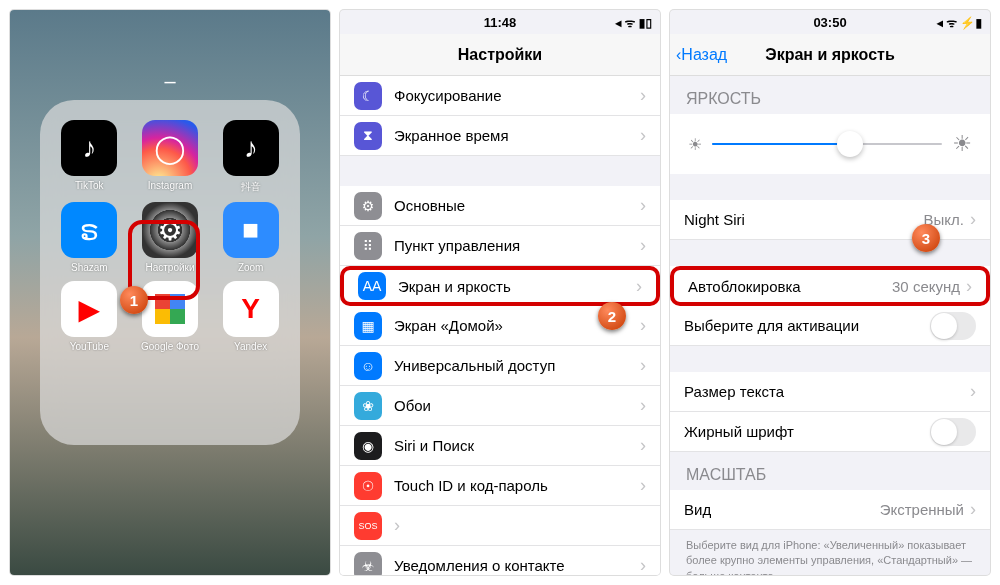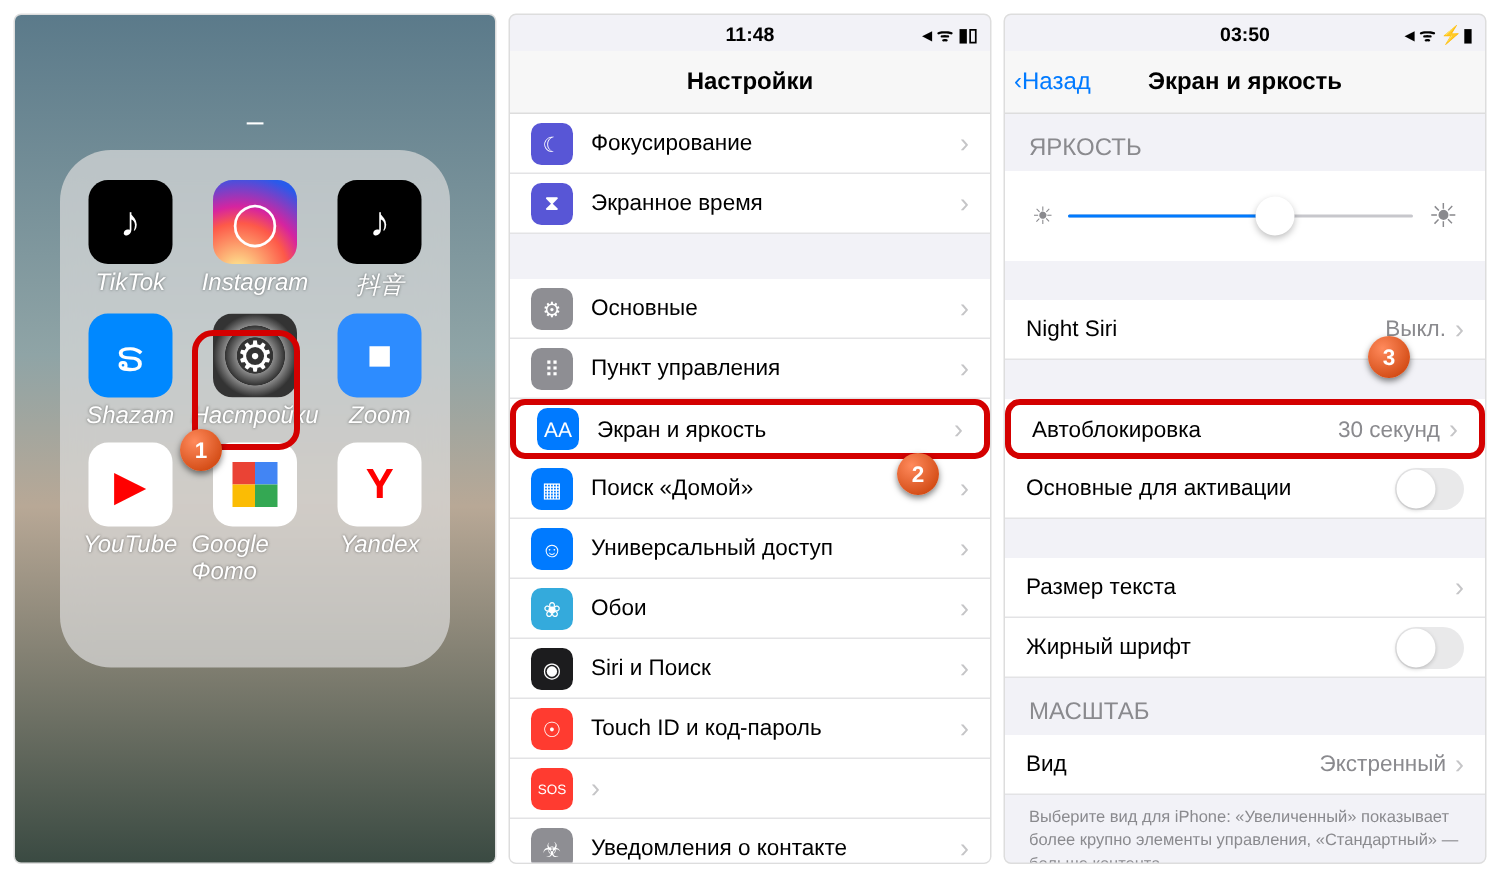--- a/index.html
+++ b/index.html
@@ -5,21 +5,21 @@
 *{margin:0;padding:0;box-sizing:border-box;font-family:-apple-system,Helvetica,Arial,sans-serif;}
 body{background:#fff;display:flex;gap:10px;padding:10px;width:1000px;height:585px;}
 .phone{width:320px;height:565px;border-radius:4px;overflow:hidden;position:relative;background:#f2f2f7;box-shadow:0 0 0 1px #ddd;}
 
 .p1{background:linear-gradient(180deg,#5b7a8a 0%,#8fa4a6 40%,#b8a896 58%,#3a4a42 100%);}
 .folder-bg{position:absolute;top:90px;left:30px;right:30px;bottom:130px;background:rgba(220,220,220,.7);backdrop-filter:blur(10px);border-radius:34px;padding:20px 12px;}
 .minus{position:absolute;top:60px;left:50%;transform:translateX(-50%);color:#fff;font-size:20px;font-weight:300;}
 .grid{display:grid;grid-template-columns:repeat(3,1fr);gap:8px 6px;}
 .app{display:flex;flex-direction:column;align-items:center;gap:4px;position:relative;}
 .aicon{width:56px;height:56px;border-radius:13px;display:flex;align-items:center;justify-content:center;font-size:28px;color:#fff;}
-.app span{font-size:16px;color:#fff;text-shadow:0 0 2px rgba(0,0,0,.5);font-style:italic;}
+.app span{font-size:10px;color:#fff;text-shadow:0 0 2px rgba(0,0,0,.5);}
 .tiktok{background:#000;}
 .insta{background:radial-gradient(circle at 30% 110%,#fdf497 0%,#fd5949 45%,#d6249f 60%,#285aeb 90%);}
 .douyin{background:#000;}
 .shazam{background:#0088ff;}
 .settings{background:#e8e8e8 radial-gradient(circle,#333 30%,#888 31%,#333 50%,#888 51%,#333 70%);}
 .zoom{background:#2d8cff;}
 .yt{background:#fff;color:#f00;}
 .gphotos{background:#fff;}
 .yandex{background:#fff;color:#f00;font-weight:bold;}
 .hl1{position:absolute;border:4px solid #d40000;border-radius:14px;z-index:5;}
@@ -141,21 +141,21 @@
         <span class="label">Пункт управления</span>
         <span class="chev">›</span>
       </div>
       <div class="row hl">
         <div class="ricon ic-blue" style="font-size: 14px;">AA</div>
         <span class="label">Экран и яркость</span>
         <span class="chev">›</span>
       </div>
       <div class="row">
         <div class="ricon ic-blue" style="font-size: 14px;">▦</div>
-        <span class="label">Поиск «Домой»</span>
+        <span class="label">Экран «Домой»</span>
         <span class="chev">›</span>
       </div>
       <div class="row">
         <div class="ricon ic-blue" style="font-size: 14px;">☺</div>
         <span class="label">Универсальный доступ</span>
         <span class="chev">›</span>
       </div>
       <div class="row">
         <div class="ricon ic-teal" style="font-size: 14px;">❀</div>
         <span class="label">Обои</span>
@@ -212,21 +212,21 @@
   <div style="height:26px;position:relative">
     <div class="badge" style="top:-16px;right:50px">3</div>
   </div>
   <div class="group">
     <div class="row hl">
       <span class="label">Автоблокировка</span>
       <span class="val">30 секунд</span>
       <span class="chev">›</span>
     </div>
     <div class="row">
-      <span class="label">Основные для активации</span>
+      <span class="label">Выберите для активации</span>
       <div class="toggle"></div>
     </div>
   </div>
   <div style="height:26px"></div>
   <div class="group">
     <div class="row">
       <span class="label">Размер текста</span>
       <span class="chev">›</span>
     </div>
     <div class="row">

